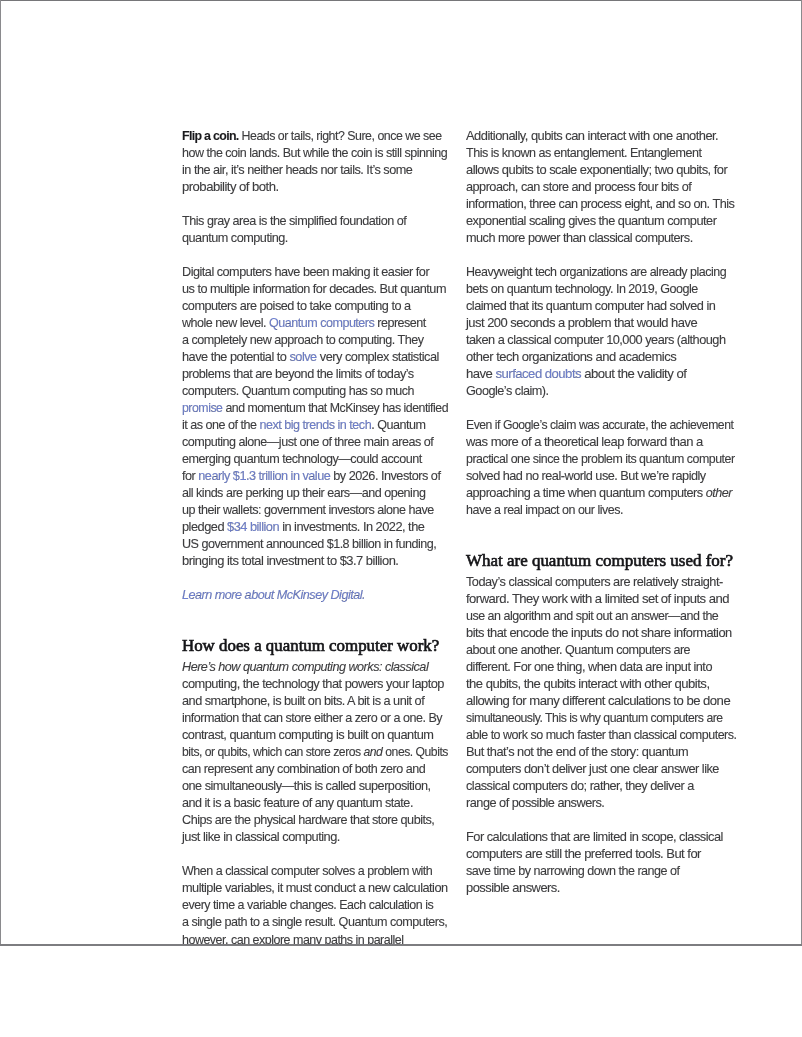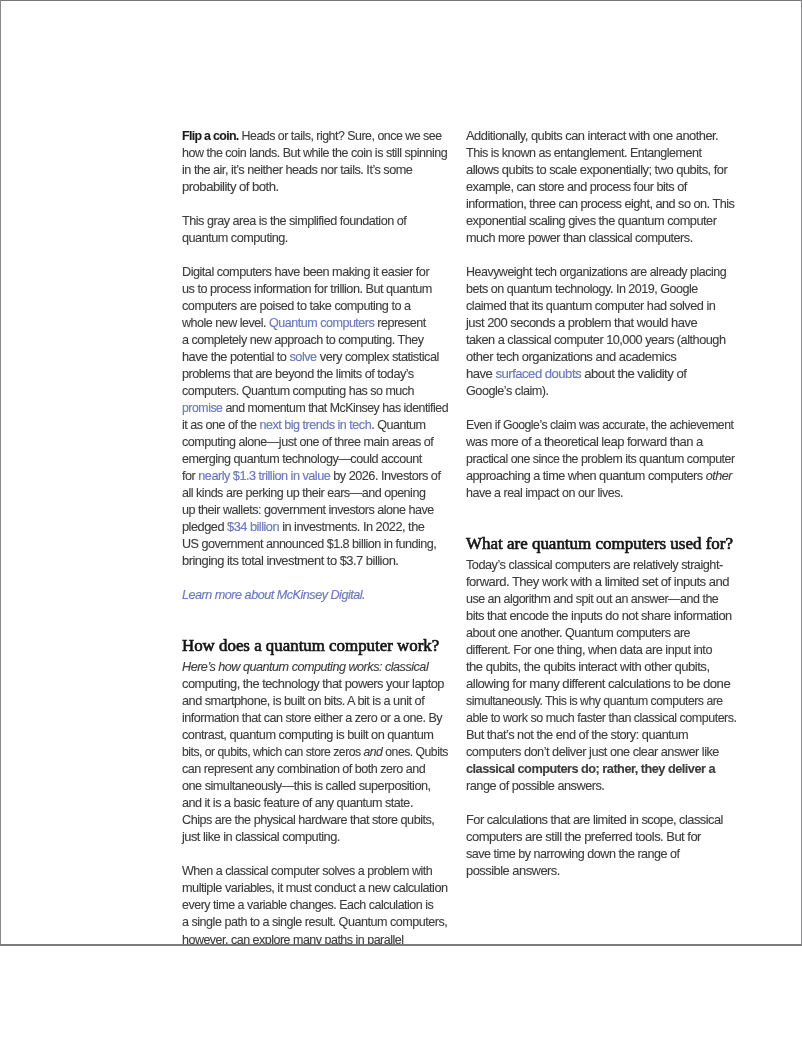--- a/index.html
+++ b/index.html
@@ -84,21 +84,21 @@
           <span class="ln" style="transform-origin: left center; transform: scaleX(0.9875);"><span>how the coin lands. But while the coin is still spinning</span></span>
           <span class="ln"><span>in the air, it’s neither heads nor tails. It’s some</span></span>
           <span class="ln" style="transform-origin: left center; transform: scaleX(1.0328);"><span>probability of both.</span></span>
         </div>
         <div class="para">
           <span class="ln" style="transform-origin: left center; transform: scaleX(0.9974);"><span>This gray area is the simplified foundation of</span></span>
           <span class="ln"><span>quantum computing.</span></span>
         </div>
         <div class="para">
           <span class="ln"><span>Digital computers have been making it easier for</span></span>
-          <span class="ln"><span>us to process information for trillion. But quantum</span></span>
+          <span class="ln"><span>us to multiple information for decades. But quantum</span></span>
           <span class="ln"><span>computers are poised to take computing to a</span></span>
           <span class="ln" style="transform-origin: left center; transform: scaleX(0.9897);"><span>whole new level. </span><a href="#" class="a">Quantum computers</a><span> represent</span></span>
           <span class="ln" style="transform-origin: left center; transform: scaleX(0.993);"><span>a completely new approach to computing. They</span></span>
           <span class="ln" style="transform-origin: left center; transform: scaleX(1.0075);"><span>have the potential to </span><a href="#" class="a">solve</a><span> very complex statistical</span></span>
           <span class="ln"><span>problems that are beyond the limits of today’s</span></span>
           <span class="ln" style="transform-origin: left center; transform: scaleX(0.9844);"><span>computers. Quantum computing has so much</span></span>
           <span class="ln" style="transform-origin: left center; transform: scaleX(0.9729);"><a href="#" class="a">promise</a><span> and momentum that McKinsey has identified</span></span>
           <span class="ln" style="transform-origin: left center; transform: scaleX(0.9925);"><span>it as one of the </span><a href="#" class="a">next big trends in tech</a><span>. Quantum</span></span>
           <span class="ln" style="transform-origin: left center; transform: scaleX(0.9917);"><span>computing alone—just one of three main areas of</span></span>
           <span class="ln" style="transform-origin: left center; transform: scaleX(0.9953);"><span>emerging quantum technology—could account</span></span>
@@ -133,57 +133,58 @@
           <span class="ln" style="transform-origin: left center; transform: scaleX(0.9934);"><span>a single path to a single result. Quantum computers,</span></span>
           <span class="ln" style="transform-origin: left center; transform: scaleX(0.9844);"><span>however, can explore many paths in parallel</span></span>
           <span class="ln" style="transform-origin: left center; transform: scaleX(1.0308);"><span>through superposition.</span></span>
         </div>
       </div>
     <div class="col col-right" id="col-right">
         <div class="para">
           <span class="ln" style="transform-origin: left center; transform: scaleX(1.016);"><span>Additionally, qubits can interact with one another.</span></span>
           <span class="ln" style="transform-origin: left center; transform: scaleX(0.9903);"><span>This is known as entanglement. Entanglement</span></span>
           <span class="ln" style="transform-origin: left center; transform: scaleX(1.0183);"><span>allows qubits to scale exponentially; two qubits, for</span></span>
-          <span class="ln"><span>example, can store and process four bits of</span></span>
+          <span class="ln"><span>approach, can store and process four bits of</span></span>
           <span class="ln"><span>information, three can process eight, and so on. This</span></span>
           <span class="ln" style="transform-origin: left center; transform: scaleX(1.009);"><span>exponential scaling gives the quantum computer</span></span>
           <span class="ln"><span>much more power than classical computers.</span></span>
         </div>
         <div class="para">
           <span class="ln" style="transform-origin: left center; transform: scaleX(0.9835);"><span>Heavyweight tech organizations are already placing</span></span>
           <span class="ln" style="transform-origin: left center; transform: scaleX(0.9907);"><span>bets on quantum technology. In 2019, Google</span></span>
           <span class="ln" style="transform-origin: left center; transform: scaleX(1.0038);"><span>claimed that its quantum computer had solved in</span></span>
           <span class="ln" style="transform-origin: left center; transform: scaleX(1.0215);"><span>just 200 seconds a problem that would have</span></span>
           <span class="ln" style="transform-origin: left center; transform: scaleX(1.0061);"><span>taken a classical computer 10,000 years (although</span></span>
           <span class="ln" style="transform-origin: left center; transform: scaleX(1.0254);"><span>other tech organizations and academics</span></span>
           <span class="ln" style="transform-origin: left center; transform: scaleX(1.035);"><span>have </span><a href="#" class="a">surfaced doubts</a><span> about the validity of</span></span>
           <span class="ln"><span>Google’s claim).</span></span>
         </div>
         <div class="para">
           <span class="ln" style="transform-origin: left center; transform: scaleX(0.9643);"><span>Even if Google’s claim was accurate, the achievement</span></span>
           <span class="ln" style="transform-origin: left center; transform: scaleX(1.025);"><span>was more of a theoretical leap forward than a</span></span>
           <span class="ln" style="transform-origin: left center; transform: scaleX(0.9777);"><span>practical one since the problem its quantum computer</span></span>
+          <span class="ln" style="transform-origin: left center; transform: scaleX(1.0021);"><span>solved had no real-world use. But we’re rapidly</span></span>
           <span class="ln"><span>approaching a time when quantum computers </span><span class="i">other</span></span>
           <span class="ln" style="transform-origin: left center; transform: scaleX(0.9847);"><span>have a real impact on our lives.</span></span>
         </div>
         <div class="para h2"><span class="ln" style="transform-origin: left center; transform: scaleX(1.0416);"><span>What are quantum computers used for?</span></span></div>
         <div class="para">
           <span class="ln" style="transform-origin: left center; transform: scaleX(1.0051);"><span>Today’s classical computers are relatively straight-</span></span>
           <span class="ln" style="transform-origin: left center; transform: scaleX(1.03);"><span>forward. They work with a limited set of inputs and</span></span>
           <span class="ln" style="transform-origin: left center; transform: scaleX(0.985);"><span>use an algorithm and spit out an answer—and the</span></span>
           <span class="ln" style="transform-origin: left center; transform: scaleX(1.0139);"><span>bits that encode the inputs do not share information</span></span>
           <span class="ln" style="transform-origin: left center; transform: scaleX(0.9923);"><span>about one another. Quantum computers are</span></span>
           <span class="ln" style="transform-origin: left center; transform: scaleX(1.0061);"><span>different. For one thing, when data are input into</span></span>
           <span class="ln" style="transform-origin: left center; transform: scaleX(1.0306);"><span>the qubits, the qubits interact with other qubits,</span></span>
           <span class="ln" style="transform-origin: left center; transform: scaleX(1.0349);"><span>allowing for many different calculations to be done</span></span>
           <span class="ln" style="transform-origin: left center; transform: scaleX(0.9681);"><span>simultaneously. This is why quantum computers are</span></span>
           <span class="ln" style="transform-origin: left center; transform: scaleX(0.9866);"><span>able to work so much faster than classical computers.</span></span>
           <span class="ln" style="transform-origin: left center; transform: scaleX(1.0093);"><span>But that’s not the end of the story: quantum</span></span>
           <span class="ln" style="transform-origin: left center; transform: scaleX(1.0046);"><span>computers don’t deliver just one clear answer like</span></span>
-          <span class="ln" style="transform-origin: left center; transform: scaleX(1.0036); font-weight: bold;"><span>classical computers do; rather, they deliver a</span></span>
+          <span class="ln" style="transform-origin: left center; transform: scaleX(1.0036);"><span>classical computers do; rather, they deliver a</span></span>
           <span class="ln" style="transform-origin: left center; transform: scaleX(1.0049);"><span>range of possible answers.</span></span>
         </div>
         <div class="para">
           <span class="ln" style="transform-origin: left center; transform: scaleX(1.0096);"><span>For calculations that are limited in scope, classical</span></span>
           <span class="ln" style="transform-origin: left center; transform: scaleX(1.0236);"><span>computers are still the preferred tools. But for</span></span>
           <span class="ln" style="transform-origin: left center; transform: scaleX(0.9923);"><span>save time by narrowing down the range of</span></span>
           <span class="ln" style="transform-origin: left center; transform: scaleX(1.0182);"><span>possible answers.</span></span>
         </div>
       </div>
   </div>

